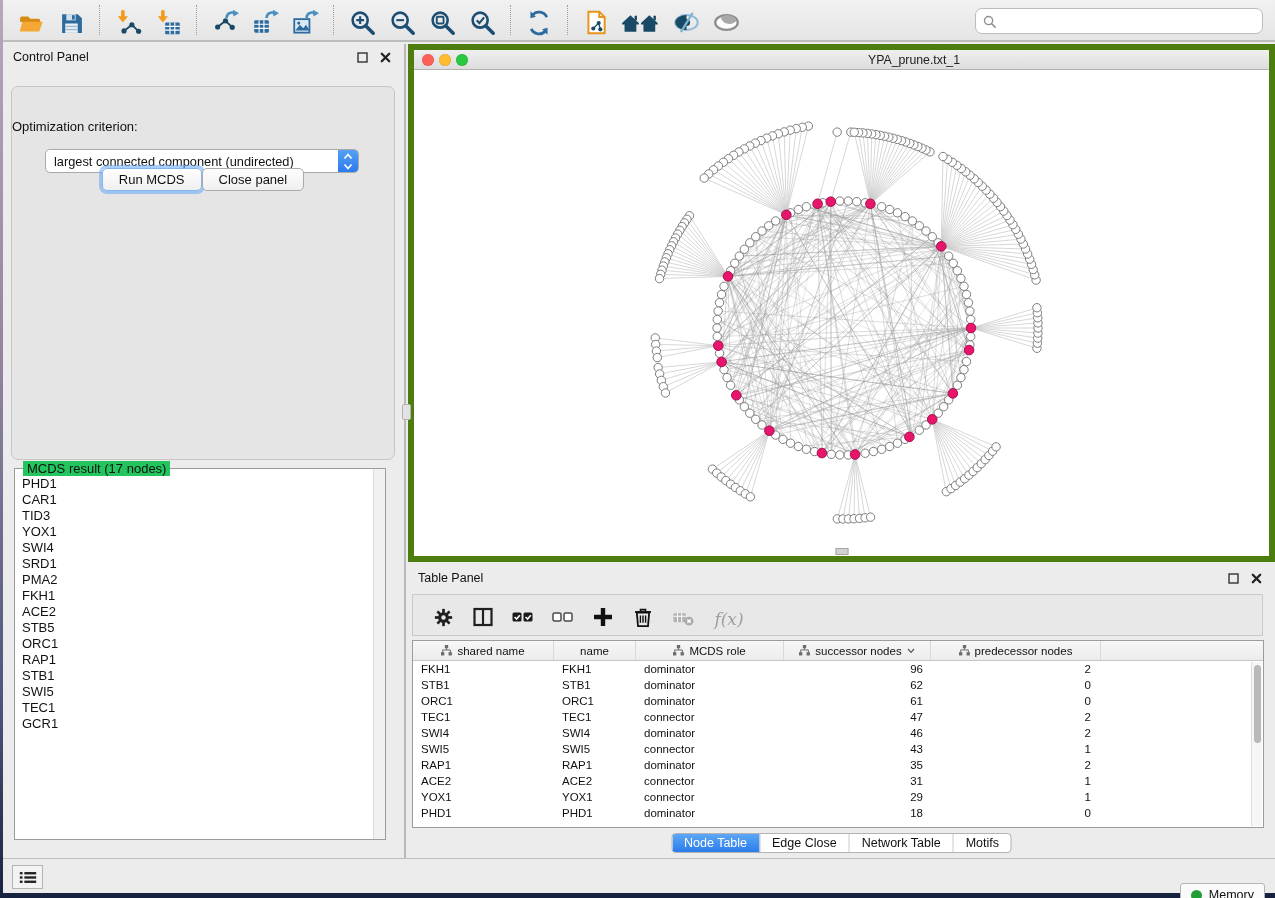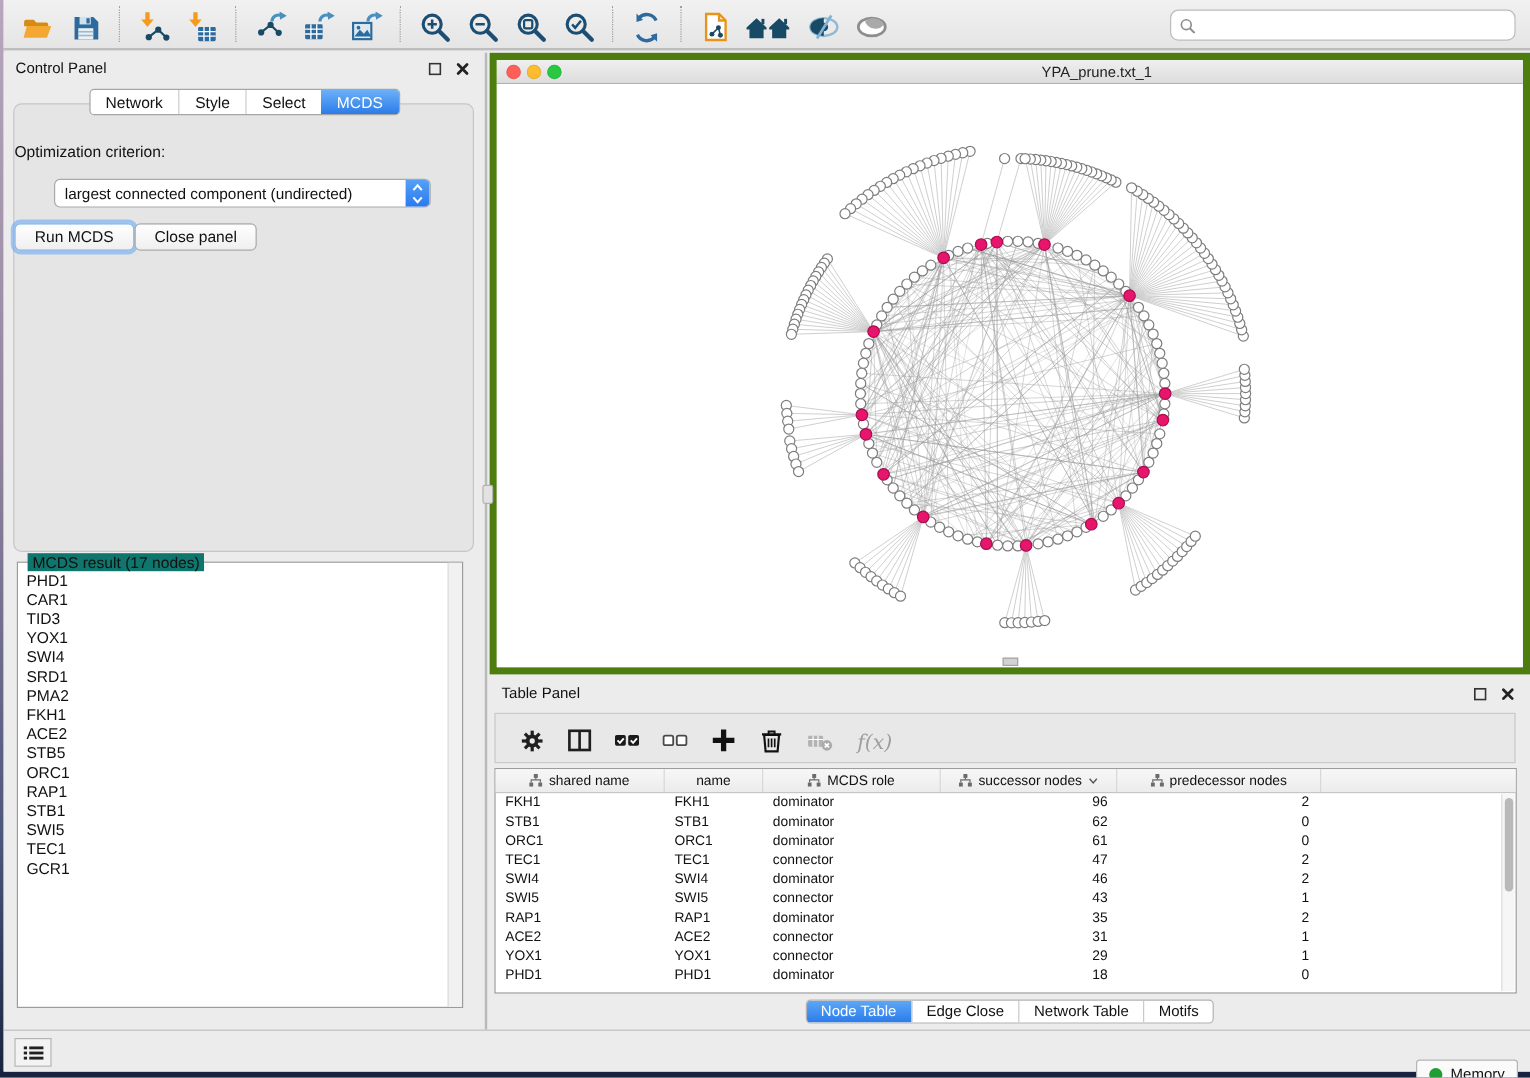--- a/index.html
+++ b/index.html
@@ -21,25 +21,25 @@
   .winbtn{width:13px;height:13px;display:flex;align-items:center;justify-content:center}
   .cp-tabs{position:absolute;left:50%;transform:translateX(-50%);top:30px;display:flex;background:#fff;border:1px solid #a6a6a6;border-radius:4px;height:22px;z-index:3;overflow:hidden}
   .cp-tab{padding:0 13px;font-size:13px;display:flex;align-items:center;border-left:1px solid #cccccc;color:#111;white-space:nowrap}
   .cp-tab:first-child{border-left:none}
   .cp-tab.active{background:linear-gradient(#6cb0f8,#2a7ce9);color:#fff;border-left:none}
   .cp-inner{position:absolute;left:8px;right:9px;top:42px;height:374px;background:#e5e5e5;border:1px solid #c6c6c6;border-radius:7px;z-index:1}
   .opt-label{margin-top:32px;font-size:13px}
   .selectbox{position:absolute;left:33px;top:62px;width:314px;height:24px;background:#fff;border:1px solid #a9a9a9;border-radius:5px;display:flex;align-items:center;overflow:hidden}
   .selectbox .val{flex:1;padding-left:8px;font-size:12.8px;white-space:nowrap}
   .stepper{width:20px;height:24px;background:linear-gradient(#57a2f7,#2a78ef);display:flex;flex-direction:column;align-items:center;justify-content:center;gap:1px;flex:0 0 auto}
-  .btnrow{position:absolute;top:99px;left:0;right:0;display:flex;}
+  .btnrow{position:absolute;top:81px;left:0;right:0;display:flex;justify-content:center;}
   .btn{height:23px;padding:0 16px;background:linear-gradient(#ffffff,#efefef);border:1px solid #ababab;border-radius:5px;font-size:13px;display:flex;align-items:center;white-space:nowrap}
   .btn.focused{box-shadow:0 0 0 3px rgba(100,165,245,.55);border-color:#84b5ed}
   .group{position:absolute;left:11px;width:372px;top:424px;height:372px;border:1px solid #9b9b9b;background:#fff}
-  .legend{position:absolute;top:-8px;left:8px;background:#0f766e;padding:0 4px;font-size:13px;z-index:2}
+  .legend{position:absolute;top:-8px;left:8px;background:#22c55e;padding:0 4px;font-size:13px;z-index:2}
   .mcds-list{position:absolute;left:0;top:0;right:12px;bottom:0;overflow:hidden;padding:7px 0 0 7px}
   .mcds-item{font-size:13px;height:16px;line-height:16px}
   .vtrack{position:absolute;top:0;bottom:0;right:0;width:12px;background:#f1f1f1;border-left:1px solid #dcdcdc}
 
   
   .vsplit-handle{position:absolute;left:399px;top:404px;width:9px;height:16px;background:#e2e2e2;border:1px solid #b2b2b2;border-radius:2px;z-index:5}
 
   
   .nw{position:absolute;left:405px;top:44px;right:0;height:518px;background:#fff;border:6px solid #4d7c0f}
   .nw-titlebar{height:20px;background:linear-gradient(#efefef,#dddddd);border-bottom:1px solid #b2b2b2;position:relative}
@@ -230,26 +230,20 @@
       <div class="winbtn">
         <svg width="11" height="11" viewBox="0 0 11 11">
             <rect x="1" y="1" width="9" height="9" fill="none" stroke="#333" stroke-width="1.4"></rect>
           </svg>
       </div>
       <div class="winbtn">
         <svg width="11" height="11" viewBox="0 0 11 11">
             <path d="M1.8 1.8l7.4 7.4M9.2 1.8L1.8 9.2" stroke="#222" stroke-width="2.3" stroke-linecap="round"></path>
           </svg>
       </div>
-    </div>
-    <div class="cp-tabs">
-      <div class="cp-tab">Network</div>
-      <div class="cp-tab">Style</div>
-      <div class="cp-tab">Select</div>
-      <div class="cp-tab active">MCDS</div>
     </div>
     <div class="cp-inner">
       <div class="opt-label">Optimization criterion:</div>
       <div class="selectbox">
         <div class="val">largest connected component (undirected)</div>
         <div class="stepper">
           <svg width="12" height="9" viewBox="0 0 12 9">
               <path d="M2.5 6.5L6 2.5l3.5 4" stroke="#fff" stroke-width="1.7" fill="none"></path>
             </svg>
           <svg width="12" height="9" viewBox="0 0 12 9">

